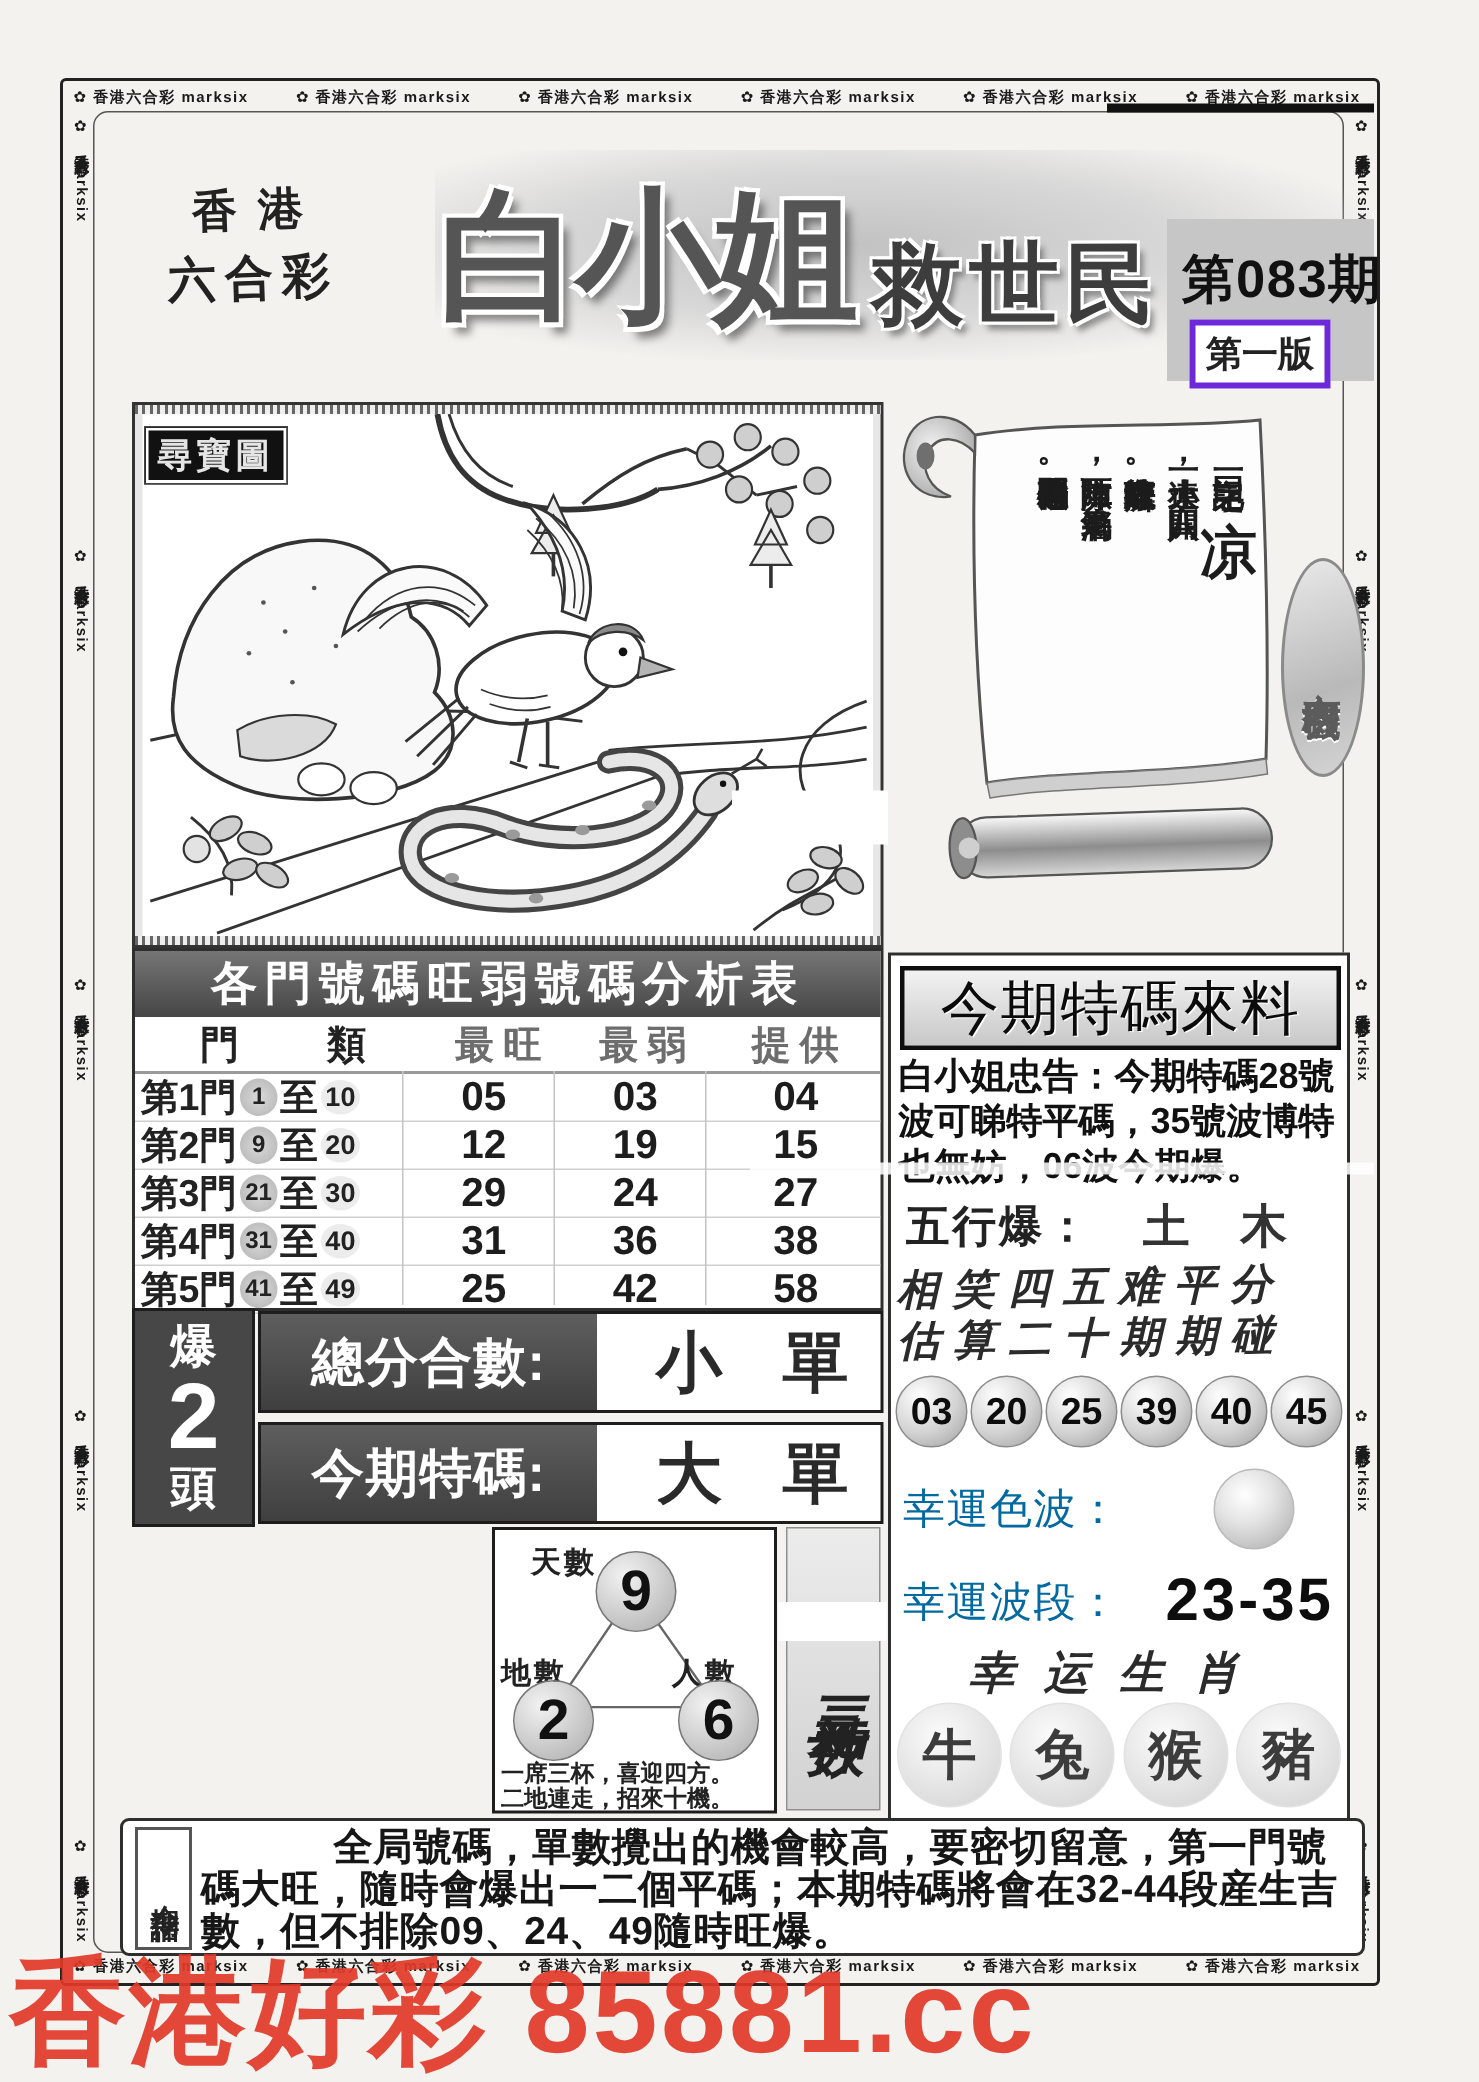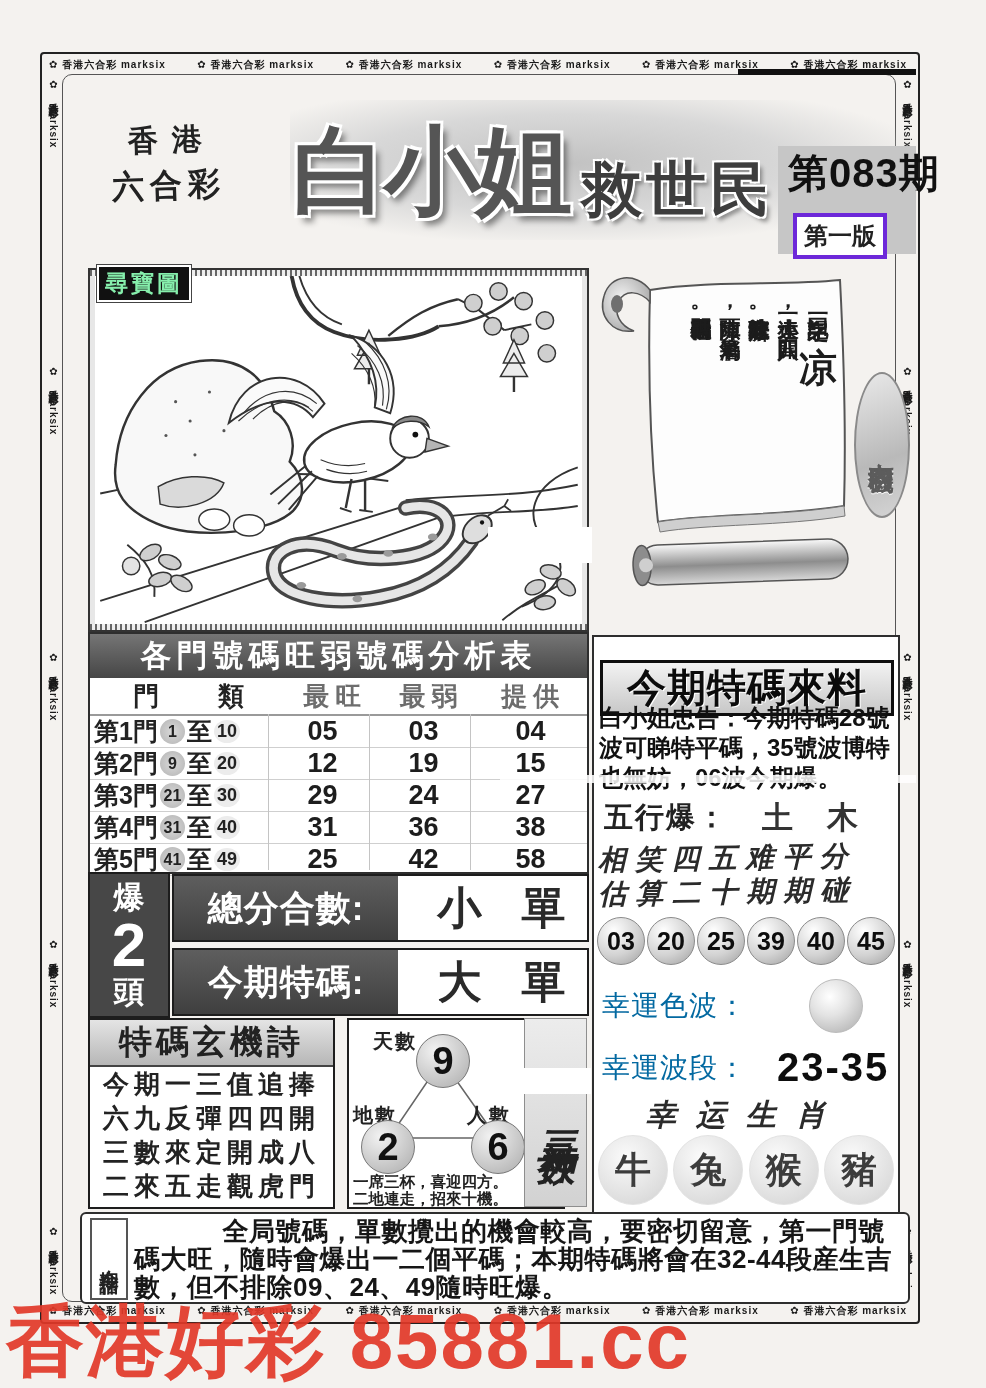--- a/index.html
+++ b/index.html
@@ -18,30 +18,30 @@
   .smoke{left:290px;top:100px;width:625px;height:140px;
          background:radial-gradient(ellipse at 45% 45%, #c2c2c2 0%, #d8d8d8 45%, rgba(244,242,239,0) 75%);}
   .hdr-gray{left:778px;top:146px;width:138px;height:108px;background:#c6c6c6;}
   .brand{font-weight:700;color:#222;transform:rotate(-2deg);}
   .brand-top{left:128px;top:120px;font-size:30px;letter-spacing:14px;}
   .brand-bot{left:112px;top:164px;font-size:32px;letter-spacing:6px;}
   .big-title{left:292px;top:108px;font-size:96px;font-weight:900;color:#555;letter-spacing:-4px;
       text-shadow:-3px -3px 0 #fff,3px -3px 0 #fff,-3px 3px 0 #fff,3px 3px 0 #fff,6px 7px 6px rgba(0,0,0,.45);}
   .sub-title{left:582px;top:150px;font-size:60px;font-weight:900;color:#3d3d3d;letter-spacing:4px;
       text-shadow:-2px -2px 0 #fff,2px -2px 0 #fff,-2px 2px 0 #fff,2px 2px 0 #fff,4px 5px 4px rgba(0,0,0,.4);}
-  .issue{left:788px;top:146px;font-size:40px;font-weight:900;color:#111;letter-spacing:1px;}
+  .issue{left:788px;top:163px;font-size:35px;font-weight:900;color:#111;letter-spacing:1px;}
   .edition{left:793px;top:213px;width:86px;height:38px;background:#fff;border:4px solid #6d28d9;
       display:flex;align-items:center;justify-content:center;font-size:24px;font-weight:900;}
   
   .pic-box{left:88px;top:268px;width:497px;height:360px;background:#fff;border:2px solid #333;
       box-shadow:0 0 0 5px #e7e7e7 inset;}
   .pic-edge{position:absolute;left:0;right:0;height:6px;
       background:repeating-linear-gradient(90deg,#666 0 2px,#eee 2px 5px);}
   .pic-edge.b{bottom:0;} .pic-edge.t{top:0;}
-  .pic-label{left:96px;top:264px;background:#111;color:#86efac;font-size:23px;font-weight:900;
+  .pic-label{left:96px;top:284px;background:#111;color:#e5e5e5;font-size:23px;font-weight:900;
       padding:3px 8px;letter-spacing:3px;border:1px solid #444;box-shadow:0 0 0 2px #fff inset;}
   
   .scroll-wrap{left:592px;top:268px;width:268px;height:362px;}
   .scroll-text{position:absolute;left:44px;top:34px;width:196px;height:218px;
       writing-mode:vertical-rl;text-orientation:upright;font-size:21px;font-weight:700;color:#1c1c1c;line-height:27px;}
   .scol{margin-left:2px;}
   .scroll-big{font-size:38px;font-weight:900;margin-top:14px;letter-spacing:0;}
   .oval{left:854px;top:372px;width:52px;height:142px;border-radius:50%;
       background:linear-gradient(160deg,#e9e9e9,#b9b9b9 60%,#d5d5d5);border:2px solid #8a8a8a;
       display:flex;align-items:center;justify-content:center;}
@@ -72,36 +72,36 @@
   .exp-bar{left:172px;width:413px;height:64px;border:2px solid #1d1d1d;display:flex;background:#fff;gap:32px;}
   .exp-bar .lab{width:224px;background:linear-gradient(#5e5e5e,#3f3f3f);color:#fff;font-size:35px;font-weight:900;
       display:flex;align-items:center;justify-content:center;letter-spacing:1px;}
   .exp-bar .val{flex:1;display:flex;align-items:center;justify-content:center;font-size:44px;font-weight:900;color:#2a2a2a;letter-spacing:14px;}
   
   .poem{left:88px;top:1018px;width:243px;height:187px;border:2px solid #1d1d1d;background:#fff;}
   .poem-title{height:45px;background:linear-gradient(#e4e4e4,#b7b7b7);border-bottom:2px solid #444;
       display:flex;align-items:center;justify-content:center;font-size:33px;font-weight:900;letter-spacing:4px;}
   .poem-line{height:34px;display:flex;align-items:center;justify-content:center;font-size:26px;font-weight:900;letter-spacing:5px;}
   
-  .tri{left:347px;top:1018px;width:186px;height:187px;border:2px solid #1d1d1d;background:#fff;padding-left:28px;}
+  .tri{left:328px;top:1018px;width:186px;height:187px;border:2px solid #1d1d1d;background:#fff;}
   .tri-label{position:absolute;font-size:20px;font-weight:900;letter-spacing:2px;}
   .tri-circ{position:absolute;width:52px;height:52px;border-radius:50%;
       background:radial-gradient(circle at 35% 30%,#f2f2f2,#bdbdbd 75%,#a8a8a8);border:1px solid #777;
       display:flex;align-items:center;justify-content:center;font-size:38px;font-weight:900;color:#111;}
   .tri-cap{position:absolute;left:4px;font-size:15.5px;font-weight:900;letter-spacing:0;white-space:nowrap;}
   
   .sanyuan{left:524px;top:1018px;width:61px;height:187px;background:linear-gradient(#ececec,#d2d2d2);
       border:1px solid #8e8e8e;display:flex;align-items:center;justify-content:center;}
   .sanyuan .txt{writing-mode:vertical-rl;text-orientation:upright;font-size:38px;font-weight:700;color:#222;
       font-style:italic;letter-spacing:6px;}
   
   .special{left:592px;top:635px;width:304px;height:575px;border:2px solid #2e2e2e;background:#fff;}
-  .sp-head{position:absolute;left:6px;top:23px;width:288px;height:50px;border:3px solid #0e0e0e;
+  .sp-head{position:absolute;left:6px;top:7px;width:288px;height:50px;border:3px solid #0e0e0e;
       background:linear-gradient(#f2f2f2,#c8c8c8);display:flex;align-items:center;justify-content:center;
-      font-size:39px;font-weight:700;color:#0b0b0b;letter-spacing:1px;text-shadow:1px 1px 0 #fff;text-align:right;}
+      font-size:39px;font-weight:400;color:#0b0b0b;letter-spacing:1px;text-shadow:1px 1px 0 #fff;text-align:right;}
   .sp-advice{position:absolute;left:5px;top:66px;width:294px;font-size:24px;font-weight:900;line-height:30px;color:#111;}
   .sp-five{position:absolute;left:10px;top:160px;width:288px;display:flex;align-items:center;}
   .sp-five .lab{font-size:29px;font-weight:900;letter-spacing:2px;}
   .sp-five .el{font-size:31px;font-weight:900;margin-left:34px;color:#333;}
   .sp-hand{position:absolute;left:4px;top:204px;width:296px;font-size:28px;font-weight:600;font-style:italic;
       color:#2b2b2b;letter-spacing:9px;line-height:34px;transform:rotate(-1deg);white-space:nowrap;}
   .balls{position:absolute;left:3px;top:280px;width:298px;display:flex;justify-content:space-between;}
   .ball{width:46px;height:46px;border-radius:50%;border:1px solid #8b8b8b;
       background:radial-gradient(circle at 34% 28%,#ffffff,#d2d2d2 55%,#9e9e9e);
       display:flex;align-items:center;justify-content:center;font-size:25px;font-weight:900;color:#0d0d0d;}
@@ -368,27 +368,20 @@
   </div>
   <div class="abs exp-bar" style="top:874px;">
     <div class="lab">總分合數:</div>
     <div class="val">小 單</div>
   </div>
   <div class="abs exp-bar" style="top:948px;">
     <div class="lab">今期特碼:</div>
     <div class="val">大 單</div>
   </div>
 
-  <div class="abs poem">
-    <div class="poem-title">特碼玄機詩</div>
-    <div class="poem-line">今期一三值追捧</div>
-    <div class="poem-line">六九反彈四四開</div>
-    <div class="poem-line">三數來定開成八</div>
-    <div class="poem-line">二來五走觀虎門</div>
-  </div>
 
   <div class="abs tri">
     <svg viewBox="0 0 186 187" width="186" height="187" style="position:absolute;left:0;top:0;">
       <path d="M93,40 L40,118 M93,40 L148,118 M40,118 L148,118" stroke="#666" stroke-width="1.5" fill="none"></path>
     </svg>
     <div class="tri-label" style="left:24px;top:8px;">天數</div>
     <div class="tri-circ" style="left:67px;top:14px;">9</div>
     <div class="tri-label" style="left:4px;top:82px;">地數</div>
     <div class="tri-circ" style="left:12px;top:100px;">2</div>
     <div class="tri-label" style="left:118px;top:82px;">人數</div>

